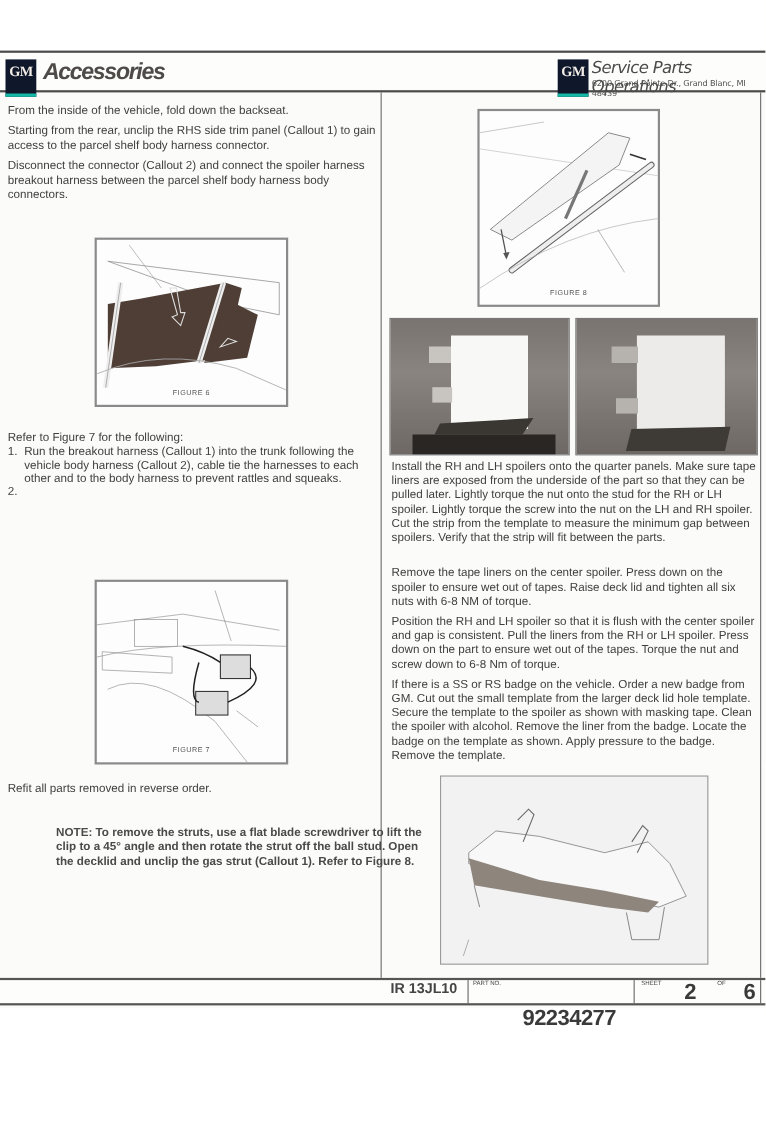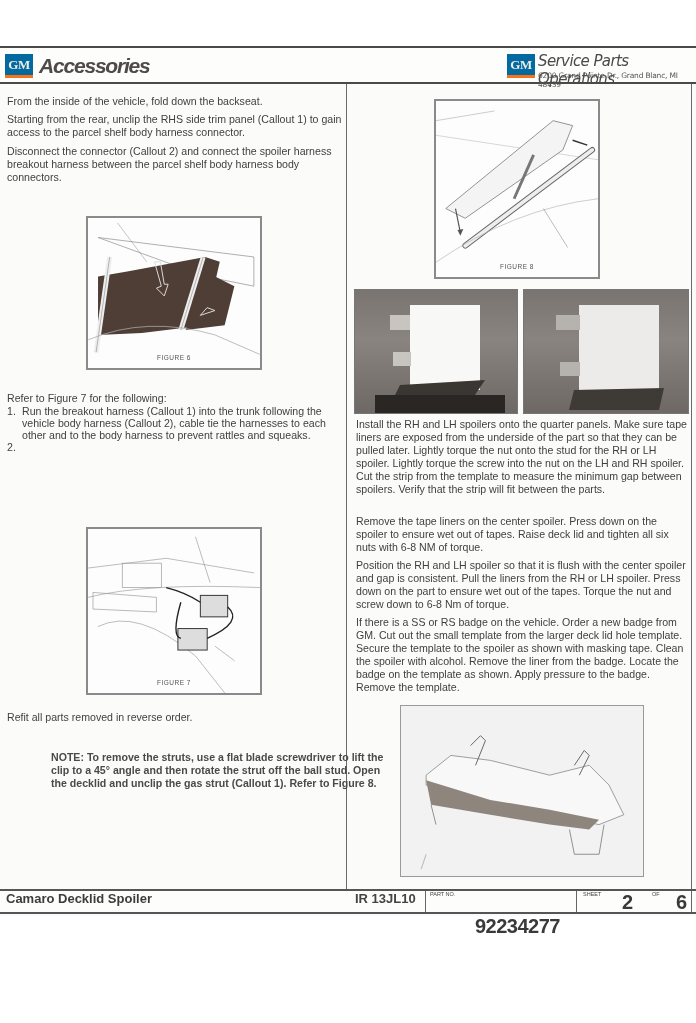--- a/index.html
+++ b/index.html
@@ -9,24 +9,24 @@
   .page-frame {
     position: absolute; left: 0; top: 46px; width: 696px; height: 870px;
     background: #fbfbfa;
   }
   .header {
     position: absolute; left: 0; top: 46px; width: 696px; height: 38px;
     border-top: 2px solid #4a4a4a; border-bottom: 2px solid #4a4a4a;
     background: #fdfdfc;
   }
   .gm-logo {
-    position: absolute; width: 28px; height: 24px; background: #0369a1;
+    position: absolute; width: 28px; height: 34px; background: #0f172a;
     color: #f1ece6; font-family: "Liberation Serif", serif; font-size: 13px;
     font-weight: bold; text-align: center; line-height: 22px;
-    border-bottom: 3px solid #f97316; letter-spacing: -0.5px;
+    border-bottom: 3px solid #14b8a6; letter-spacing: -0.5px;
   }
   .gm-logo.left { left: 5px; top: 6px; }
   .gm-logo.right { left: 507px; top: 6px; }
   .accessories-title {
     position: absolute; left: 39px; top: 6px; font-size: 21px; font-weight: bold;
     color: #4d4a47; letter-spacing: -1.2px; font-style: italic;
   }
   .spo-title {
     position: absolute; left: 538px; top: 4px; font-size: 15px; color: #4a4a4a;
     font-family: "DejaVu Sans", sans-serif; letter-spacing: -0.6px; font-style: italic;
@@ -212,21 +212,20 @@
     <path d="M25 70 L50 50 L90 55 L150 70 L190 60 L210 80 L225 110 L200 120 L150 110 L80 100 L25 80 Z" fill="#f8f8f8" stroke="#777" stroke-width="0.7"></path>
     <path d="M25 75 L30 100 L90 110 L150 120 L190 125 L200 115 L150 105 L90 95 Z" fill="#8e857d"></path>
     <path d="M70 40 L80 30 L85 35 L75 60" fill="none" stroke="#666" stroke-width="1"></path>
     <path d="M175 60 L185 45 L190 50 L180 70" fill="none" stroke="#666" stroke-width="1"></path>
     <path d="M30 100 L35 120 M170 125 L175 150 L200 150 L205 120" stroke="#777" fill="none" stroke-width="0.8"></path>
     <path d="M20 165 L25 150" stroke="#777" stroke-width="0.5"></path>
   </svg>
 </div>
 
 <div class="footer">
-  <div class="cell f-title">Camaro Decklid Spoiler</div>
   <div class="cell f-ir">IR 13JL10</div>
   <div class="cell f-sep1"></div>
   <div class="cell f-partlabel">PART NO.</div>
   <div class="cell f-partno">92234277</div>
   <div class="cell f-sep2"></div>
   <div class="cell f-sheetlabel">SHEET</div>
   <div class="cell f-sheet">2</div>
   <div class="cell f-oflabel">OF</div>
   <div class="cell f-total">6</div>
   <div class="footer-right-border"></div>

